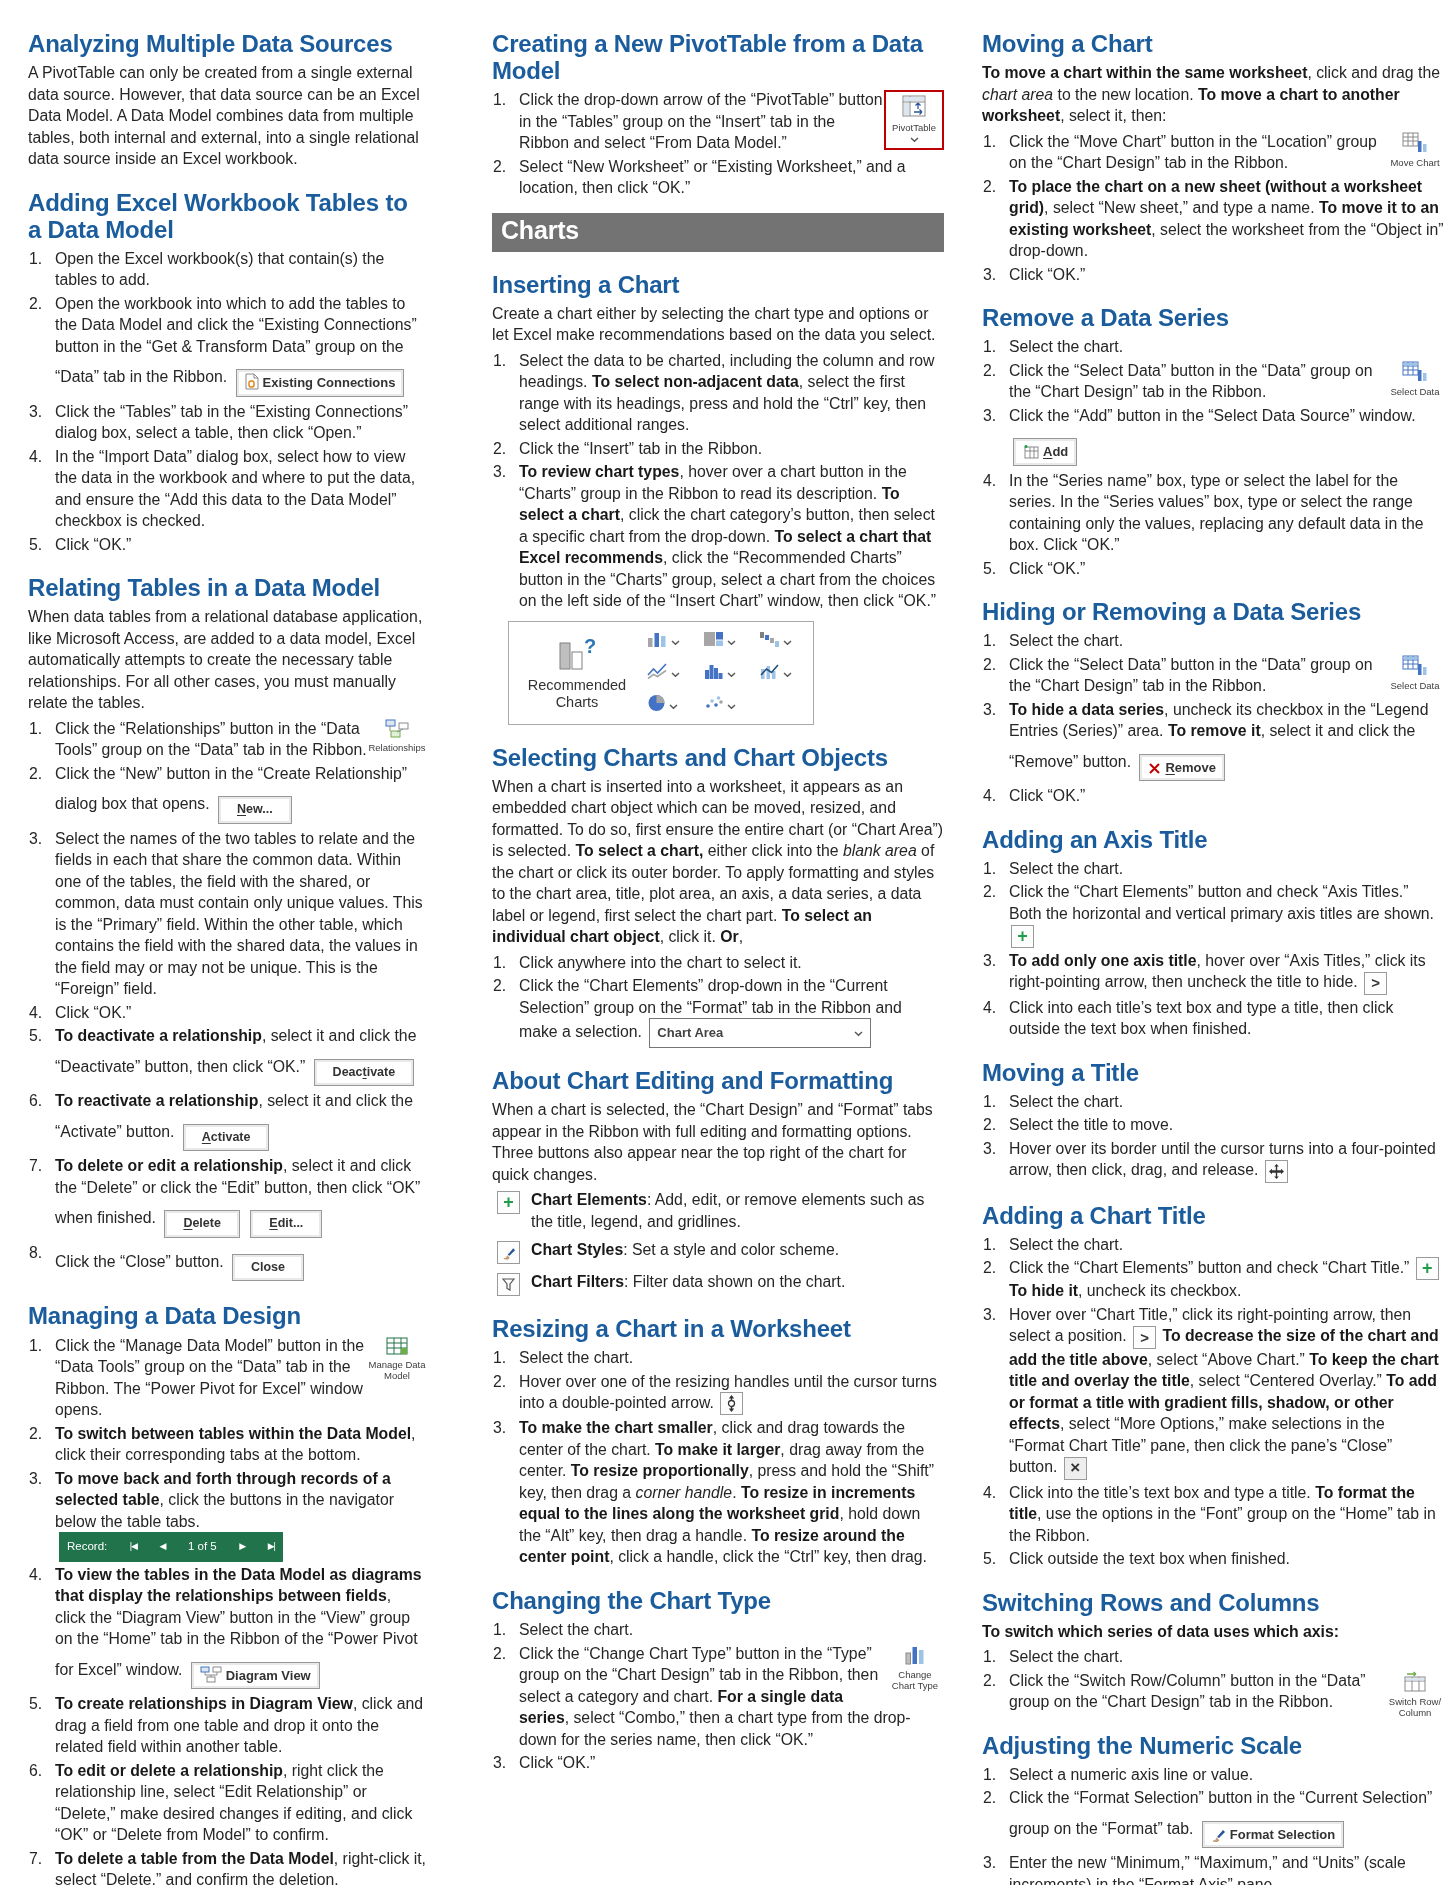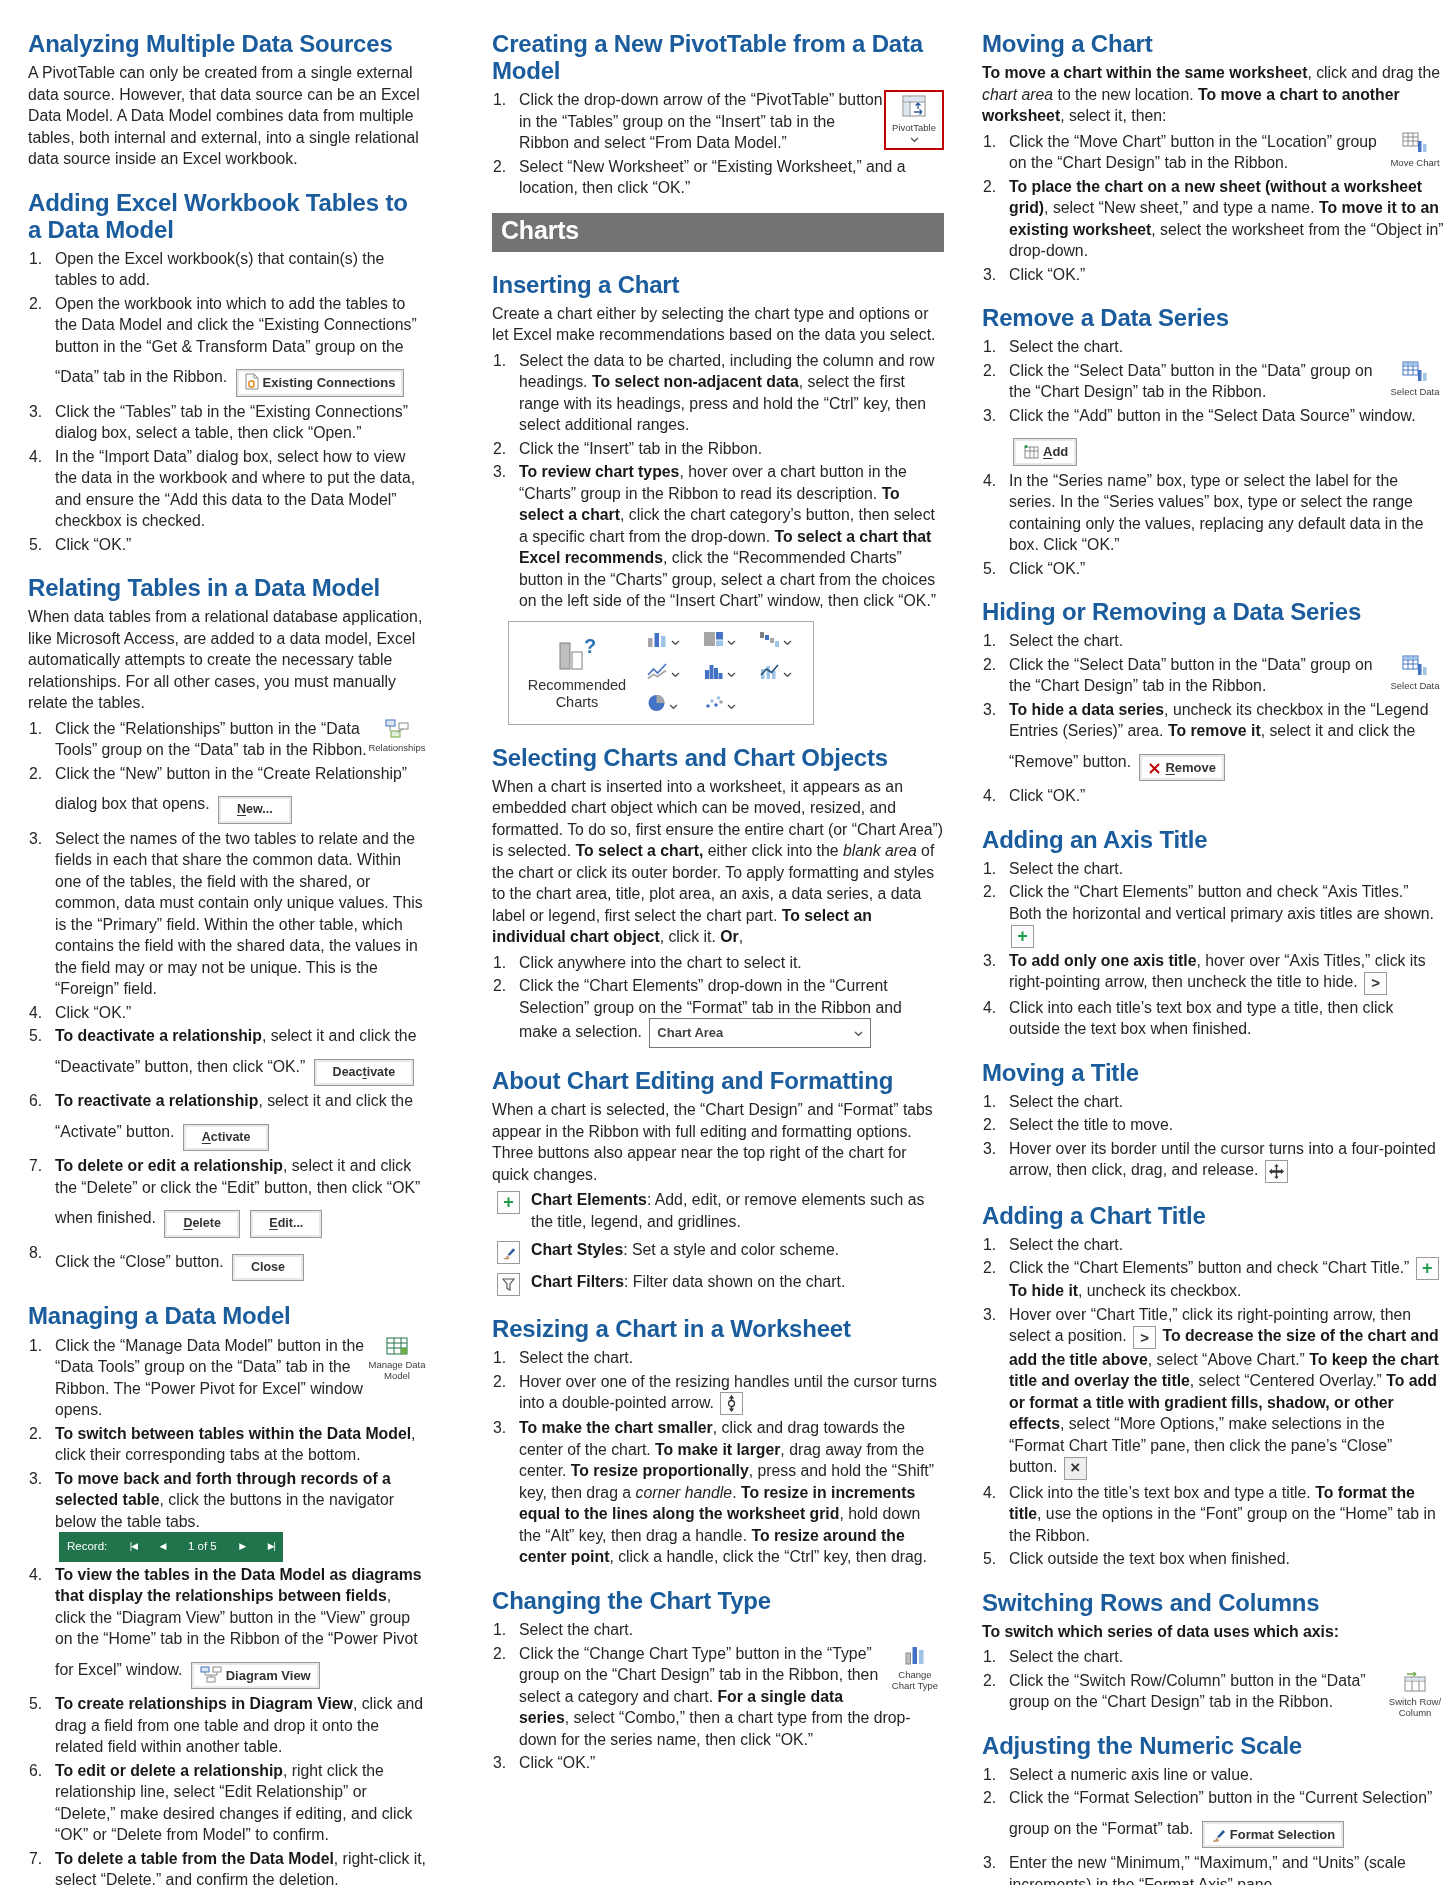--- a/index.html
+++ b/index.html
@@ -100,21 +100,21 @@
             <rect x="6" y="12" width="9" height="6" fill="#e2efda" stroke="#70ad47"></rect>
             <path d="M5 7v5M18 10l-6 3" stroke="#8a8a8a" fill="none"></path>
           </svg></span><span>Relationships</span></span>Click the “Relationships” button in the “Data Tools” group on the “Data” tab in the Ribbon.</div>
     <div class="li"><span class="num">2.</span>Click the “New” button in the “Create Relationship” dialog box that opens. <span class="dlg-btn"><u>N</u>ew...</span></div>
     <div class="li"><span class="num">3.</span>Select the names of the two tables to relate and the fields in each that share the common data. Within one of the tables, the field with the shared, or common, data must contain only unique values. This is the “Primary” field. Within the other table, which contains the field with the shared data, the values in the field may or may not be unique. This is the “Foreign” field.</div>
     <div class="li"><span class="num">4.</span>Click “OK.”</div>
     <div class="li"><span class="num">5.</span><b>To deactivate a relationship</b>, select it and click the “Deactivate” button, then click “OK.” <span class="dlg-btn">Deac<u>t</u>ivate</span></div>
     <div class="li"><span class="num">6.</span><b>To reactivate a relationship</b>, select it and click the “Activate” button. <span class="dlg-btn"><u>A</u>ctivate</span></div>
     <div class="li"><span class="num">7.</span><b>To delete or edit a relationship</b>, select it and click the “Delete” or click the “Edit” button, then click “OK” when finished. <span class="dlg-btn"><u>D</u>elete</span> <span class="dlg-btn"><u>E</u>dit...</span></div>
     <div class="li"><span class="num">8.</span>Click the “Close” button. <span class="dlg-btn">Close</span></div>
-    <div class="h">Managing a Data Model</div>
+    <div class="h">Managing a Data Design</div>
     <div class="li"><span class="num">1.</span><span class="ribbon-ic"><span class="ric-g"><svg width="24" height="20" viewBox="0 0 24 20">
             <rect x="2" y="2" width="20" height="16" fill="#fff" stroke="#217346"></rect>
             <path d="M2 7h20M2 12h20M9 2v16M16 2v16" stroke="#217346"></path>
             <rect x="16" y="12" width="6" height="6" fill="#70ad47"></rect>
           </svg></span><span>Manage Data Model</span></span>Click the “Manage Data Model” button in the “Data Tools” group on the “Data” tab in the Ribbon. The “Power Pivot for Excel” window opens.</div>
     <div class="li"><span class="num">2.</span><b>To switch between tables within the Data Model</b>, click their corresponding tabs at the bottom.</div>
     <div class="li"><span class="num">3.</span><b>To move back and forth through records of a selected table</b>, click the buttons in the navigator below the table tabs. <span class="recnav">
         <span>Record:</span>
         <span class="rn-a">|◀</span>
         <span class="rn-a">◀</span>

